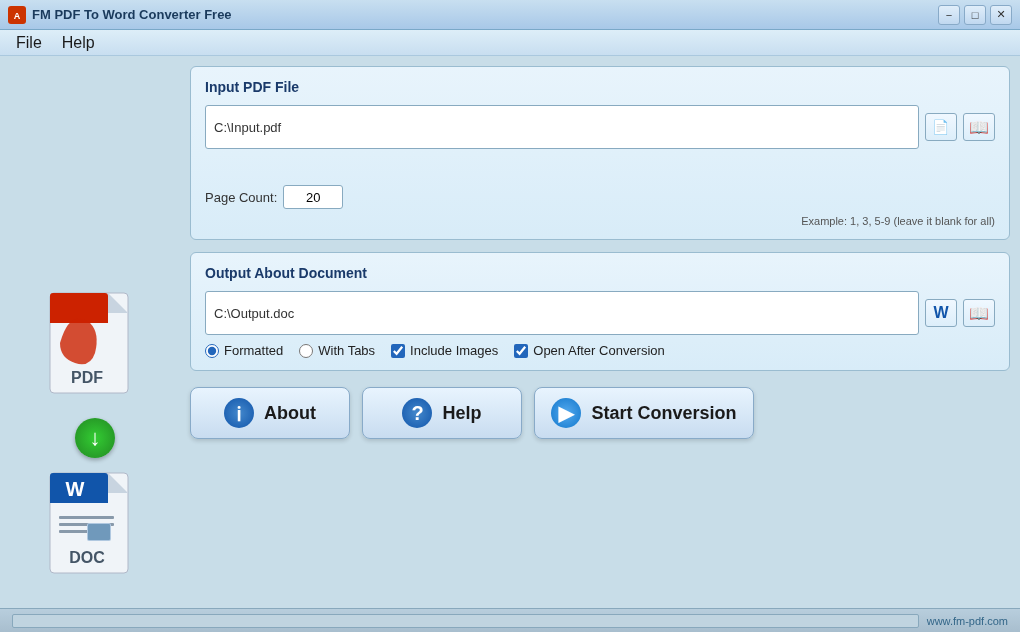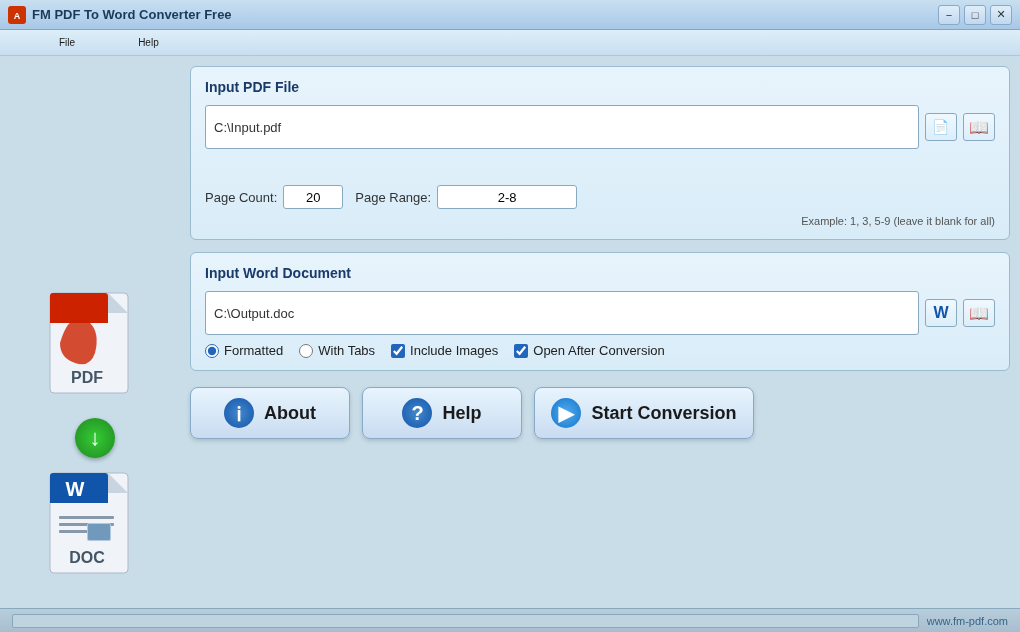--- a/index.html
+++ b/index.html
@@ -61,23 +61,22 @@
       padding: 3px 8px;
       display: flex;
       gap: 4px;
       height: 26px;
       align-items: center;
     }
     .menu-item {
       padding: 2px 8px;
       cursor: pointer;
       color: #1a1a1a;
-      font-size: 10px;
+      font-size: 16px;
       border-radius: 2px;
-      margin-left: 43px;
     }
 
     
     .main-content {
       display: flex;
       padding: 10px;
       gap: 10px;
       height: calc(632px - 56px - 24px);
       background: #c8dde8;
     }
@@ -383,30 +382,26 @@
         <button class="icon-btn">
           <span style="font-size:16px;">📖</span>
         </button>
       </div>
 
       <div class="page-row">
         <div class="page-field">
           <label>Page Count:</label>
           <input class="page-input" type="text" value="20" style="">
         </div>
-        <div class="page-field">
-          <label>Page Range:</label>
-          <input class="page-input page-input-wide" type="text" value="2-8" style="">
-        </div>
       </div>
       <div class="example-text">Example: 1, 3, 5-9  (leave it blank for all)</div>
     </div>
 
     <div class="section-box">
-      <div class="section-title">Input Word Document</div>
+      <div class="section-title">Output About Document</div>
 
       <div class="input-row">
         <input class="file-input" type="text" value="C:\Output.doc" style="">
         <button class="icon-btn">
           <span class="word-icon">W</span>
         </button>
         <button class="icon-btn">
           <span style="font-size:16px;">📖</span>
         </button>
       </div>

